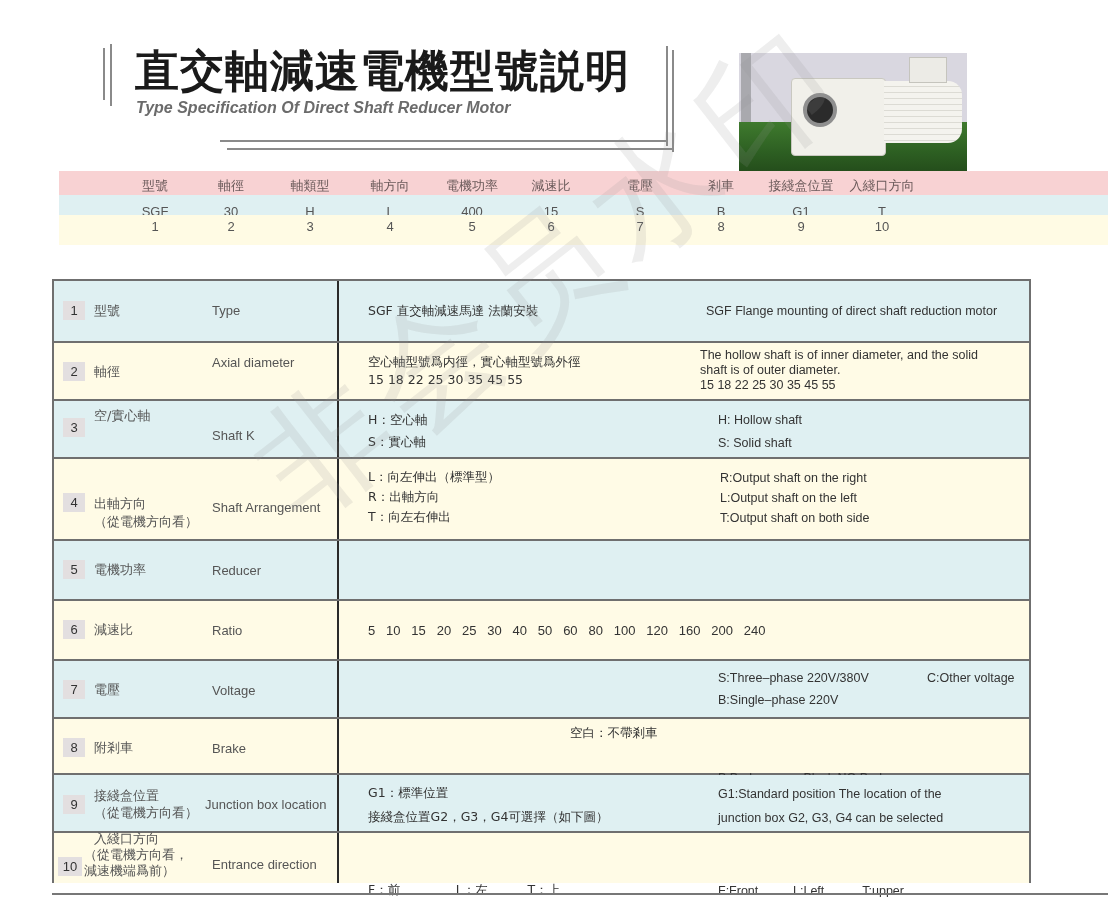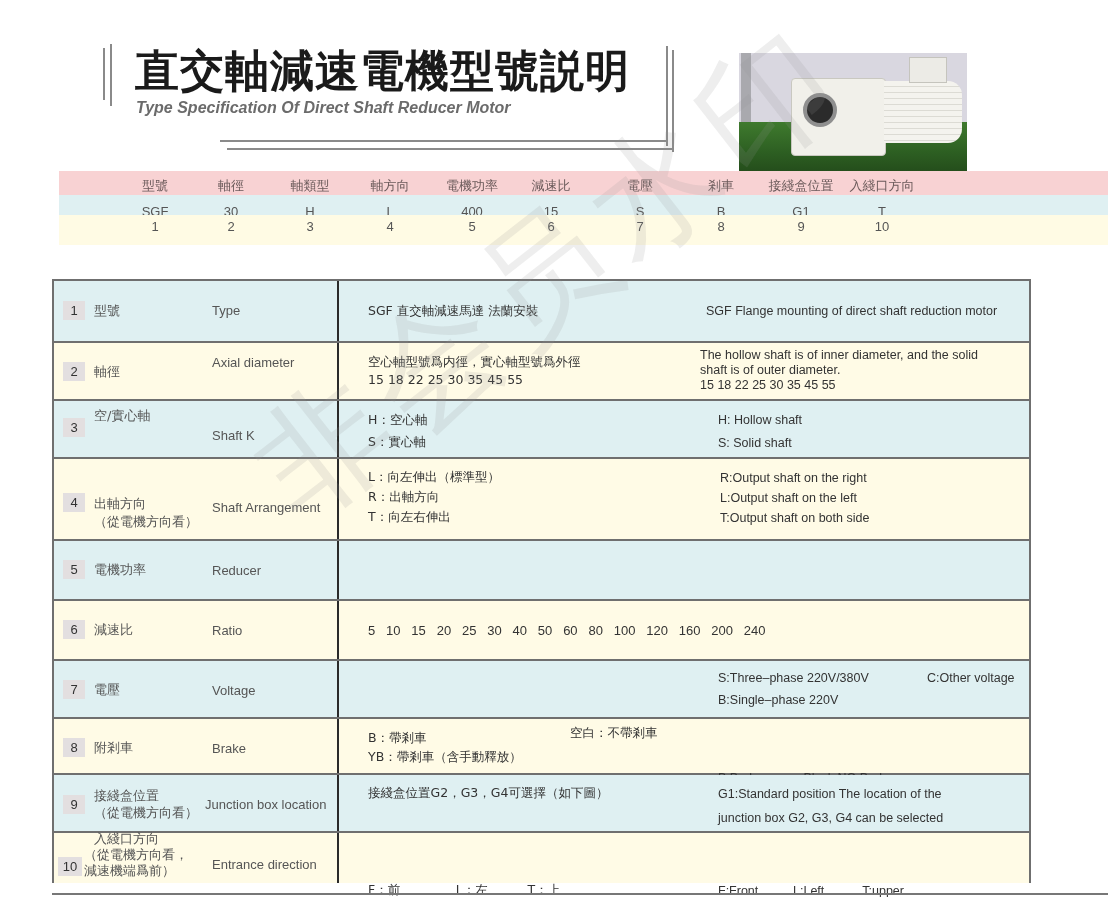--- a/index.html
+++ b/index.html
@@ -219,40 +219,37 @@
     <div class="en-cell" style="left:873px; top:6px; line-height:22px">C:Other voltage</div>
   </div>
 
   <div class="row cream" style="height:56px">
     <div class="num" style="top:19px">8</div>
     <div class="label-cn" style="top:21px">
         <span class="line">附剎車</span>
       </div>
     <div class="label-en" style="top:22px">Brake</div>
     <div class="vdiv"></div>
-    <div class="cn-cell" style="top:9px; line-height:19px">
-      <span class="line">B：帶剎車</span>
-      <span class="line">YB：帶剎車（含手動釋放）</span>
-    </div>
     <div class="cn-cell" style="left:516px; top:5px">空白：不帶剎車</div>
     <div class="en-cell" style="left:664px; top:9px; line-height:20px; white-space:pre">
       <span class="line">B:Brakes          Black:NO Brakes</span>
       <span class="line">YB:Brakes</span>
     </div>
   </div>
 
   <div class="row blue" style="height:58px">
     <div class="num" style="top:20px">9</div>
     <div class="label-cn" style="top:12px; line-height:17px">
       <span class="line">接綫盒位置</span>
       <span class="line">（從電機方向看）</span>
     </div>
     <div class="label-en" style="left:151px; top:22px">Junction box location</div>
     <div class="vdiv"></div>
     <div class="cn-cell" style="top:6px; line-height:24px">
+      <span class="line">G1：標準位置</span>
       <span class="line">接綫盒位置G2，G3，G4可選擇（如下圖）</span>
     </div>
     <div class="en-cell" style="left:664px; top:7px; line-height:24px">
       <span class="line">G1:Standard position The location of the</span>
       <span class="line">junction box G2, G3, G4 can be selected</span>
     </div>
   </div>
 
   <div class="row cream" style="height:50px; border-bottom:none">
     <div class="num" style="left:4px; top:24px; width:24px">10</div>

